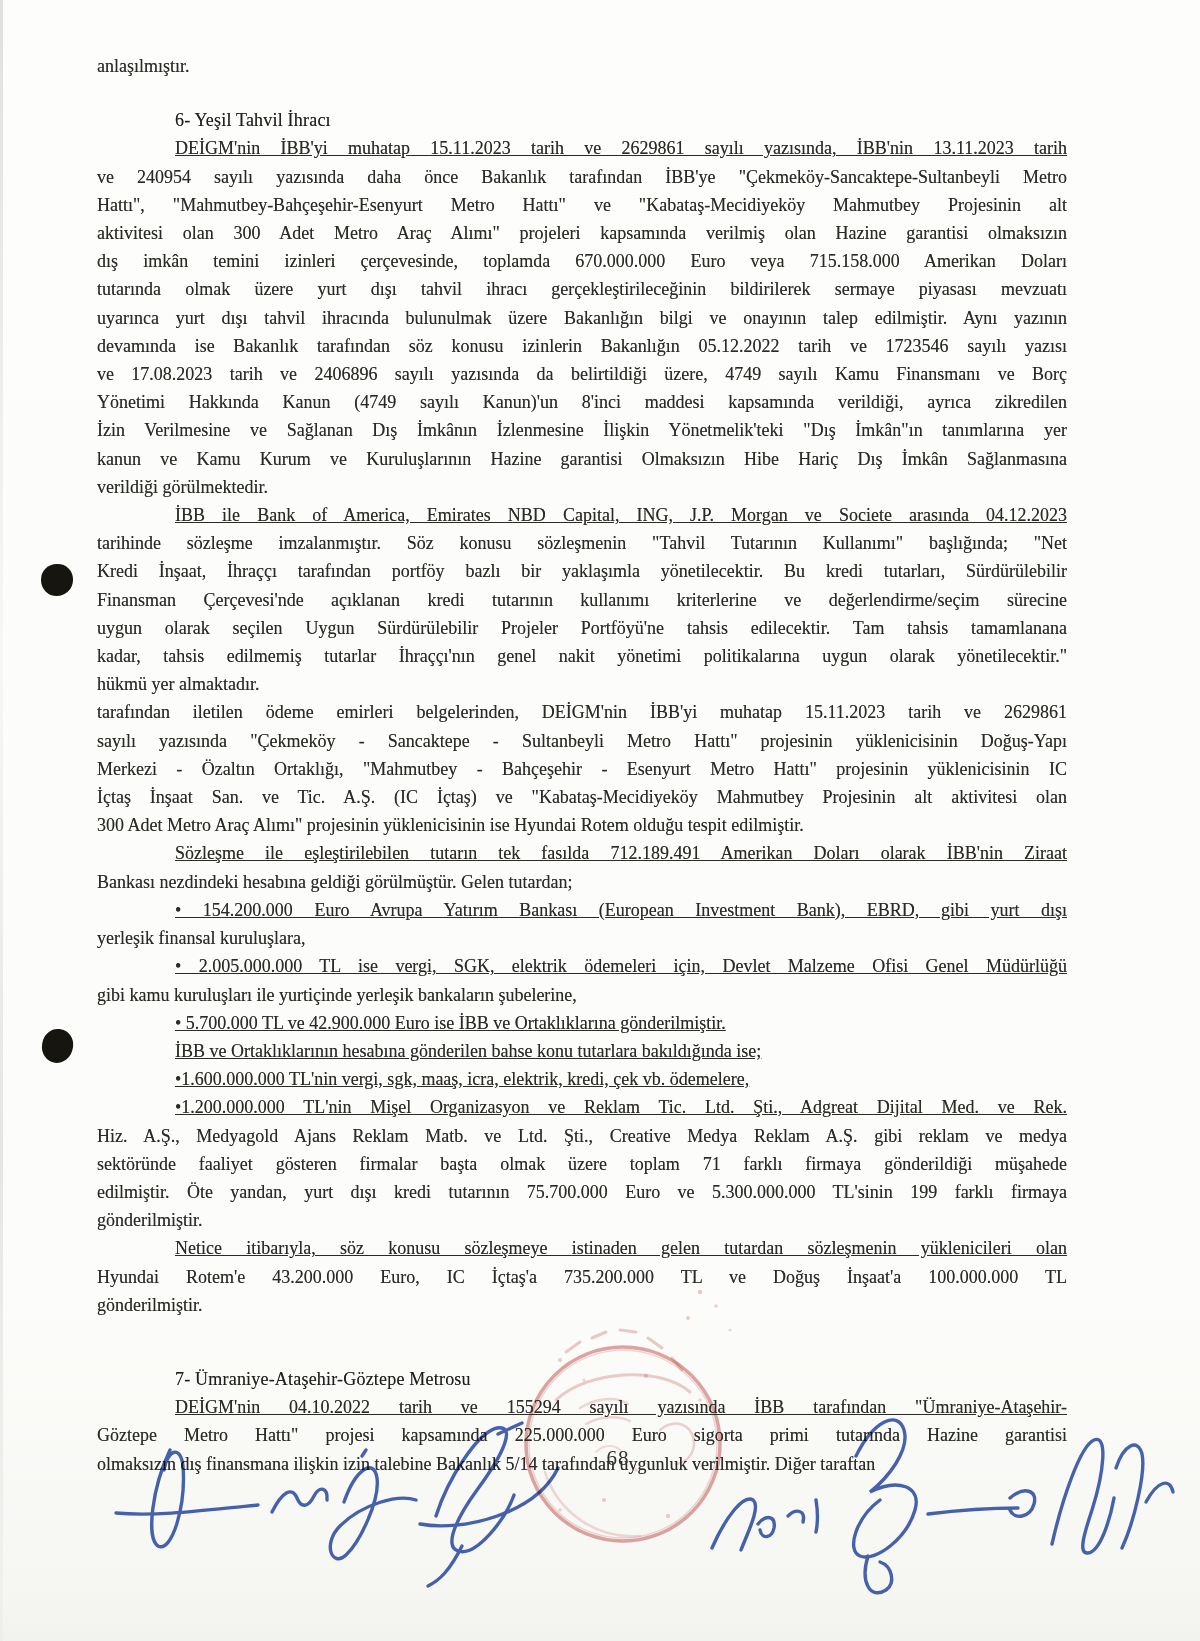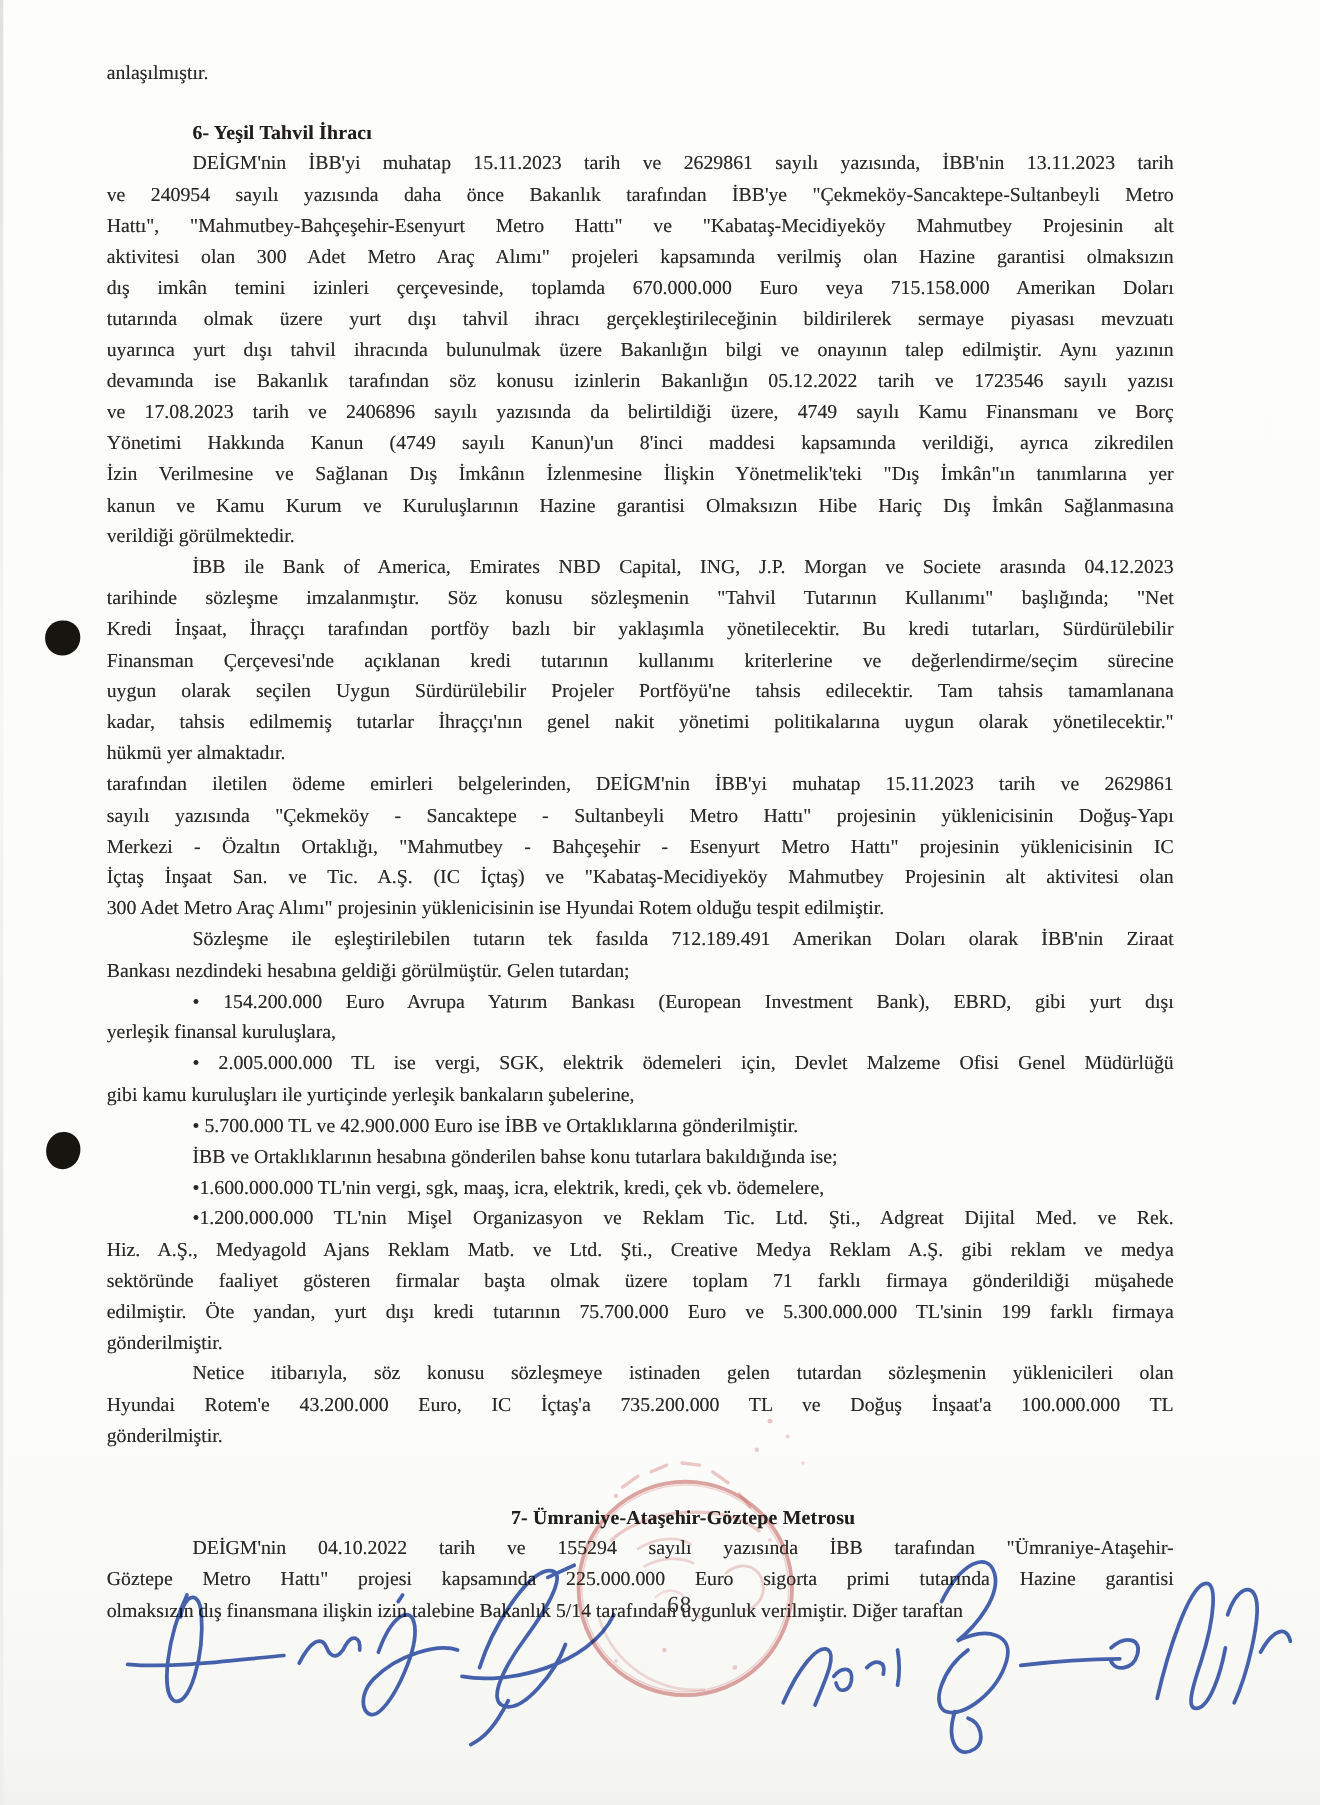--- a/index.html
+++ b/index.html
@@ -27,28 +27,28 @@
 
   #doc {
     position: absolute; left: 97px; top: 52px; width: 970px;
     font-size: 18px; line-height: 28.2px;
     color: #2b2a26;
     z-index: 3;
     text-shadow: 0 0 0.6px rgba(43,42,38,0.55);
   }
   .block { margin: 0; }
   .block.heading {
-    font-weight: bold; color: #201f1b;
+    font-weight: normal; color: #201f1b;
     text-indent: 78px; margin-top: 26px;
     letter-spacing: 0.2px;
   }
-  .block[data-name="section-7-heading"] { margin-top: 46px; text-align: center; }
+  .block[data-name="section-7-heading"] { margin-top: 46px; }
   .line { text-align: justify; text-align-last: justify; }
   .line.last { text-align: justify; text-align-last: left; }
-  .line.first { text-indent: 78px; }
+  .line.first { text-indent: 78px; text-decoration: underline; }
 
   #page-number {
     position: absolute; left: 578px; top: 1446px; width: 80px;
     text-align: center; font-size: 21px; color: #33322e;
     z-index: 4; letter-spacing: 1px;
   }
   #stamp-svg { position: absolute; left: 0; top: 0; z-index: 2; mix-blend-mode: multiply; }
   #signatures-svg { position: absolute; left: 0; top: 0; z-index: 5; mix-blend-mode: multiply; }
 </style>
 </head>

